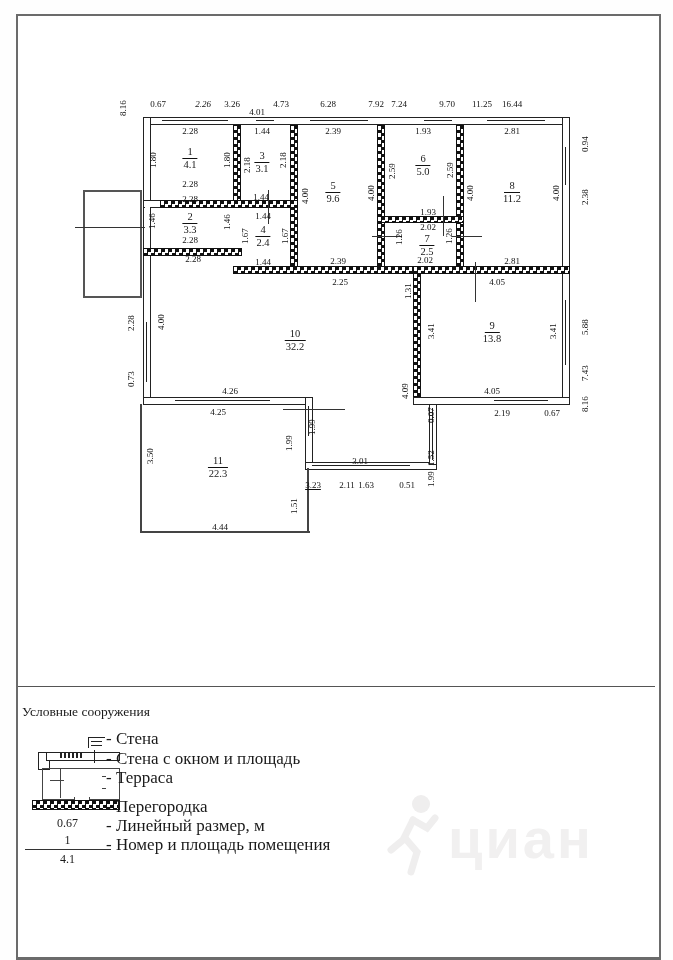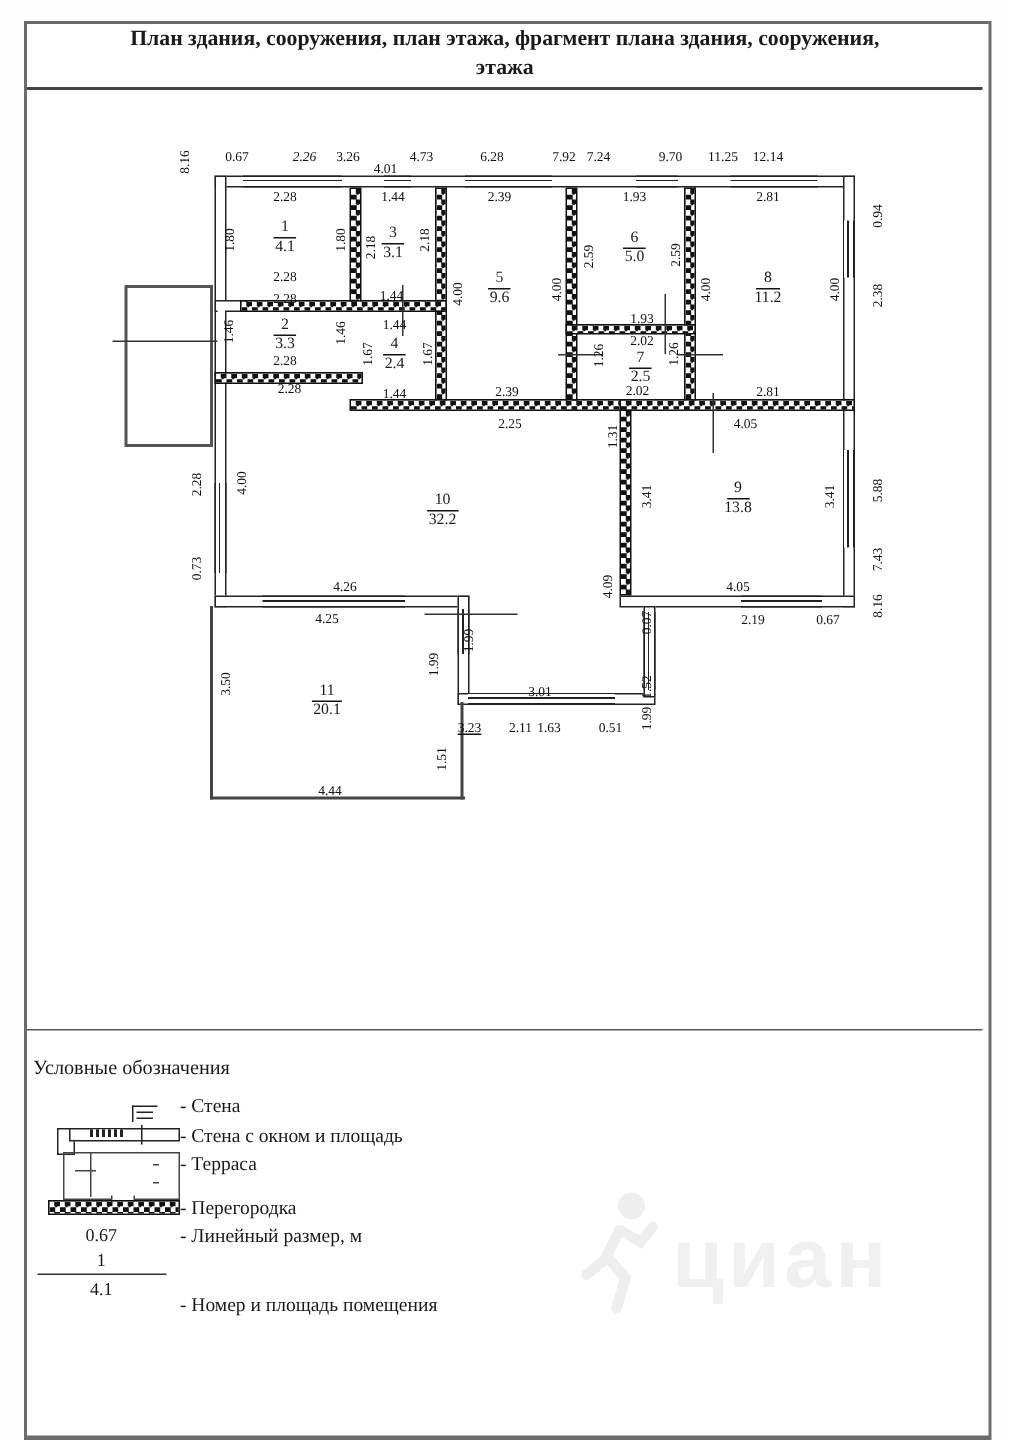--- a/index.html
+++ b/index.html
@@ -24,37 +24,33 @@
   .thinbox{position:absolute;border:2px solid #555;background:#fff;box-sizing:border-box;}
   .doorgap{position:absolute;background:#fff;}
   .ln{position:absolute;background:#333;}
   .dim{position:absolute;font-size:9px;white-space:nowrap;transform:translate(-50%,-50%);color:#111;}
   .dim.rot{transform:translate(-50%,-50%) rotate(-90deg);}
   .room{position:absolute;text-align:center;transform:translateX(-50%);font-size:10.5px;line-height:12px;}
   .room .rnum{display:inline-block;border-bottom:1px solid #111;padding:0 5px;}
   .room .rarea{display:block;}
   
   .legend-head{position:absolute;left:22px;top:704px;font-size:13.5px;}
-  .leg-text{position:absolute;left:120px;font-size:13px;white-space:nowrap;}
+  .leg-text{position:absolute;left:106px;font-size:17px;white-space:nowrap;}
   .leg-frac{position:absolute;text-align:center;font-size:12px;}
   
   .wm{position:absolute;left:448px;top:806px;font-size:56px;font-weight:bold;
       color:#f1f0f0;letter-spacing:3px;font-family:"Liberation Sans",sans-serif;}
   .wm-icon{position:absolute;left:383px;top:790px;}
 </style>
 </head>
 <body>
 
 <div class="page">
   <div class="frame"></div>
 
-  <div class="titlebox">
-    <span>План здания, сооружения, план этажа, фрагмент плана здания, сооружения,</span>
-    <span>этажа</span>
-  </div>
 
   <div id="plan">
 
     <div class="thinbox" style="left:83px;top:190px;width:59px;height:108px;"></div>
 
     <div class="wall" style="left:143px;top:117px;width:427px;height:8px;"></div>
     <div class="wall" style="left:143px;top:117px;width:8px;height:288px;"></div>
     <div class="wall" style="left:562px;top:117px;width:8px;height:288px;"></div>
     <div class="wall" style="left:413px;top:397px;width:157px;height:8px;"></div>
     <div class="wall" style="left:143px;top:397px;width:170px;height:8px;"></div>
@@ -104,21 +100,21 @@
       <span class="dim" style="left: 158px; top: 104px;">0.67</span>
       <span class="dim" style="left: 203px; top: 104px; font-style: italic;">2.26</span>
       <span class="dim" style="left: 232px; top: 104px;">3.26</span>
       <span class="dim" style="left: 257px; top: 112px;">4.01</span>
       <span class="dim" style="left: 281px; top: 104px;">4.73</span>
       <span class="dim" style="left: 328px; top: 104px;">6.28</span>
       <span class="dim" style="left: 376px; top: 104px;">7.92</span>
       <span class="dim" style="left: 399px; top: 104px;">7.24</span>
       <span class="dim" style="left: 447px; top: 104px;">9.70</span>
       <span class="dim" style="left: 482px; top: 104px;">11.25</span>
-      <span class="dim" style="left: 512px; top: 104px;">12.14</span>
+      <span class="dim" style="left: 512px; top: 104px;">16.44</span>
       <span class="dim" style="left: 190px; top: 131px;">2.28</span>
       <span class="dim" style="left: 262px; top: 131px;">1.44</span>
       <span class="dim" style="left: 333px; top: 131px;">2.39</span>
       <span class="dim" style="left: 423px; top: 131px;">1.93</span>
       <span class="dim" style="left: 512px; top: 131px;">2.81</span>
       <span class="dim rot" style="left: 153px; top: 160px;">1.80</span>
       <span class="dim rot" style="left: 227px; top: 160px;">1.80</span>
       <span class="dim rot" style="left: 247px; top: 165px;">2.18</span>
       <span class="dim rot" style="left: 283px; top: 160px;">2.18</span>
       <span class="dim rot" style="left: 305px; top: 196px;">4.00</span>
@@ -180,26 +176,26 @@
       <div class="room" style="left: 190px; top: 146px;"><span class="rnum">1</span><span class="rarea">4.1</span></div>
       <div class="room" style="left: 262px; top: 150px;"><span class="rnum">3</span><span class="rarea">3.1</span></div>
       <div class="room" style="left: 333px; top: 180px;"><span class="rnum">5</span><span class="rarea">9.6</span></div>
       <div class="room" style="left: 423px; top: 153px;"><span class="rnum">6</span><span class="rarea">5.0</span></div>
       <div class="room" style="left: 512px; top: 180px;"><span class="rnum">8</span><span class="rarea">11.2</span></div>
       <div class="room" style="left: 190px; top: 211px;"><span class="rnum">2</span><span class="rarea">3.3</span></div>
       <div class="room" style="left: 263px; top: 224px;"><span class="rnum">4</span><span class="rarea">2.4</span></div>
       <div class="room" style="left: 427px; top: 233px;"><span class="rnum">7</span><span class="rarea">2.5</span></div>
       <div class="room" style="left: 492px; top: 320px;"><span class="rnum">9</span><span class="rarea">13.8</span></div>
       <div class="room" style="left: 295px; top: 328px;"><span class="rnum">10</span><span class="rarea">32.2</span></div>
-      <div class="room" style="left: 218px; top: 455px;"><span class="rnum">11</span><span class="rarea">20.1</span></div>
+      <div class="room" style="left: 218px; top: 455px;"><span class="rnum">11</span><span class="rarea">22.3</span></div>
     </div>
 
   <div class="sep"></div>
 
-  <div class="legend-head">Условные обозначения</div>
+  <div class="legend-head">Условные сооружения</div>
 
   <div style="position:absolute;left:88px;top:737px;width:16px;height:10px;border-left:1px solid #222;border-top:1px solid #222;">
     <div style="margin-top:3px;margin-left:2px;width:11px;height:3px;border-top:1px solid #222;border-bottom:1px solid #222;"></div>
   </div>
   <div class="leg-text" style="top:729px;">- Стена</div>
 
   <div style="position:absolute;left:38px;top:750px;width:82px;height:20px;">
     <div style="position:absolute;left:0;top:2px;width:10px;height:16px;border:1px solid #222;"></div>
     <div style="position:absolute;left:8px;top:2px;width:72px;height:7px;border:1px solid #222;background:#fff;"></div>
     <div style="position:absolute;left:22px;top:3px;width:22px;height:5px;background:repeating-linear-gradient(90deg,#222 0 2px,#fff 2px 4px);"></div>
@@ -219,21 +215,21 @@
 
   <div class="chk" style="left:32px;top:800px;width:88px;height:10px;"></div>
   <div class="leg-text" style="top:797px;">- Перегородка</div>
 
   <div class="leg-frac" style="left:45px;top:816px;width:45px;">0.67</div>
   <div class="leg-text" style="top:816px;">- Линейный размер, м</div>
 
   <div class="leg-frac" style="left:45px;top:833px;width:45px;">1</div>
   <div style="position:absolute;left:25px;top:849px;width:86px;height:1px;background:#333;"></div>
   <div class="leg-frac" style="left:45px;top:852px;width:45px;">4.1</div>
-  <div class="leg-text" style="top:835px;margin-top:27px;">- Номер и площадь помещения</div>
+  <div class="leg-text" style="top:835px;">- Номер и площадь помещения</div>
 
   <div class="wm-icon">
     <svg width="62" height="88" viewBox="0 0 62 88">
       <g stroke="#efeeee" stroke-width="7" fill="none" stroke-linecap="round">
         <circle cx="38" cy="14" r="9" fill="#efeeee" stroke="none"></circle>
         <path d="M30 30 L20 50 L8 60"></path>
         <path d="M30 30 L44 38 L52 28"></path>
         <path d="M22 48 L34 62 L28 82"></path>
       </g>
     </svg>

